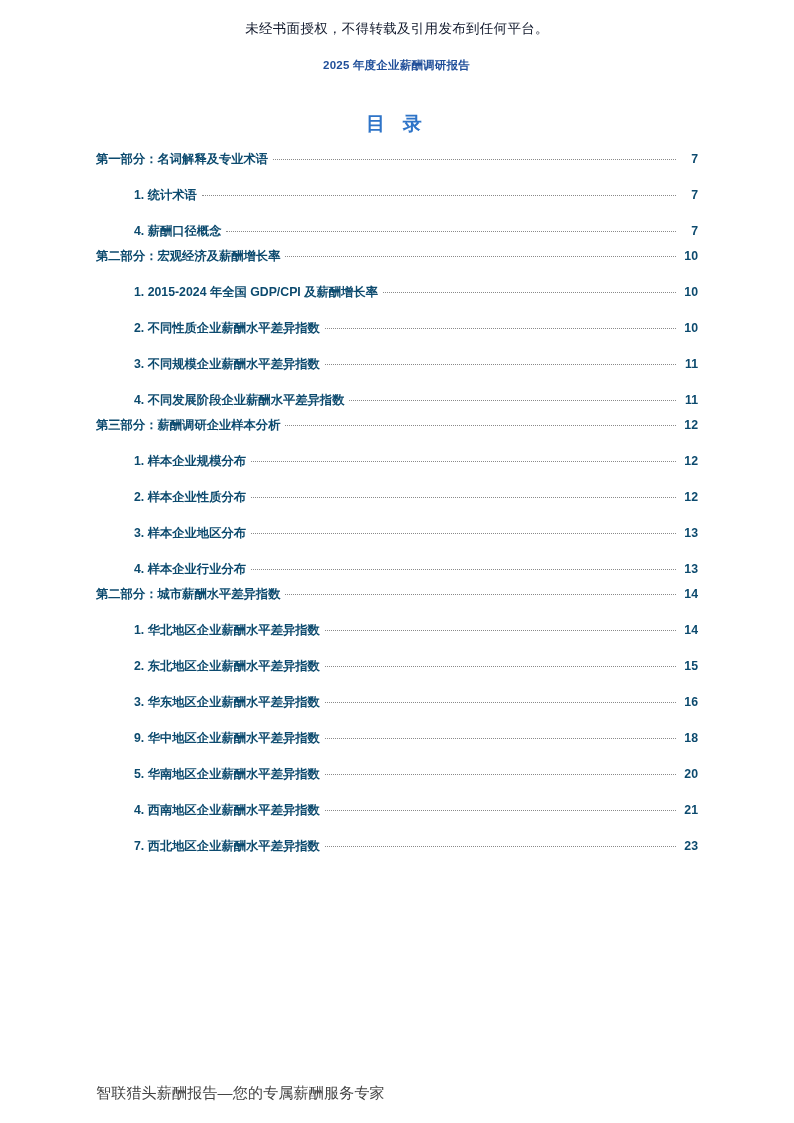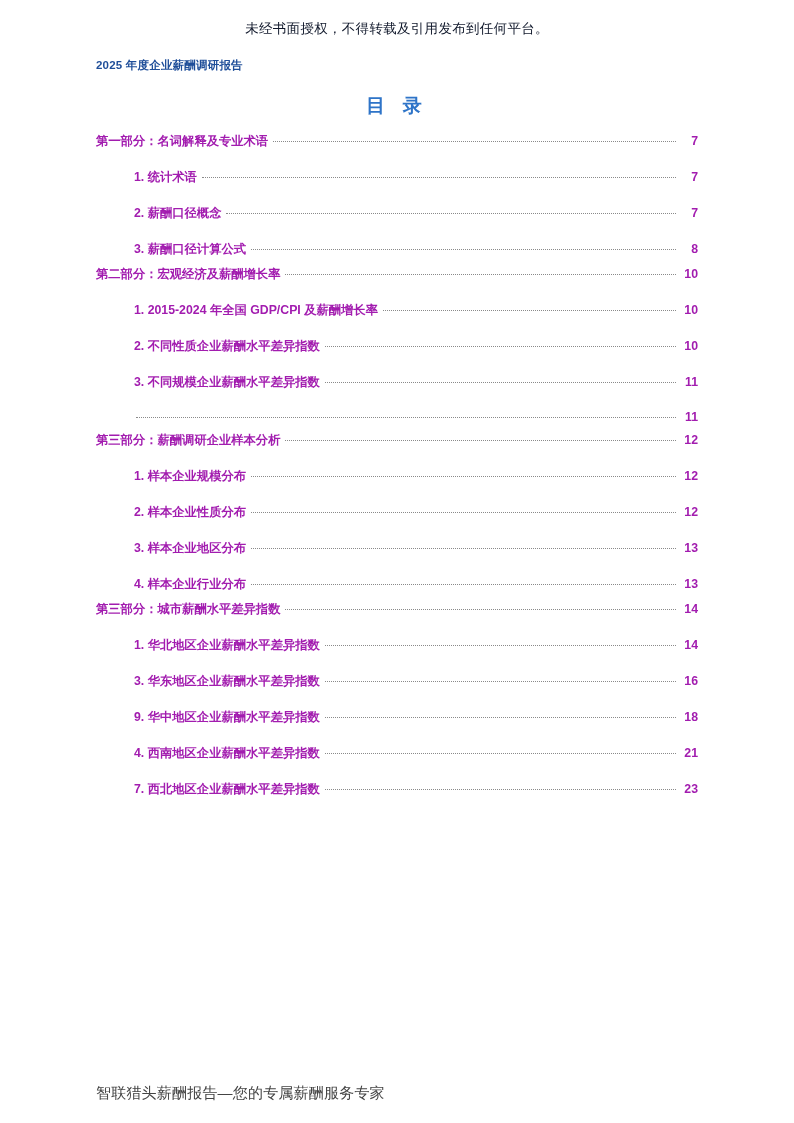--- a/index.html
+++ b/index.html
@@ -23,46 +23,46 @@
     padding: 0 96px;
   }
   .header-notice {
     text-align: center;
     font-size: 13.5px;
     color: #0f172a;
     padding-top: 20px;
     letter-spacing: 0.3px;
   }
   .header-report {
-    text-align: left;
+    text-align: center;
     font-size: 11.5px;
     font-weight: bold;
     color: #1F4E99;
     margin-top: 20px;
     padding-right: 1px;
     letter-spacing: 0.2px;
   }
   .toc-title {
     text-align: center;
     font-size: 19px;
     font-weight: bold;
     color: #2E74C8;
     letter-spacing: 6px;
-    margin-top: 20px;
+    margin-top: 38px;
     margin-bottom: 6px;
   }
   .toc-list {
     margin-top: 14px;
   }
   .toc-row {
     display: flex;
     align-items: baseline;
     font-size: 12.3px;
     font-weight: bold;
-    color: #a21caf;
+    color: #0c4a6e;
     white-space: nowrap;
   }
   .toc-row.level-1 {
     margin-top: 8px;
     padding-left: 0px;
   }
   .toc-row.level-2 {
     margin-top: 19px;
     padding-left: 38px;
     justify-content: space-between;
@@ -113,28 +113,23 @@
         <span class="toc-label">第一部分：名词解释及专业术语</span>
         <span class="toc-leader"></span>
         <span class="toc-page">7</span>
       </div>
       <div class="toc-row level-2">
         <span class="toc-label">1. 统计术语</span>
         <span class="toc-leader"></span>
         <span class="toc-page">7</span>
       </div>
       <div class="toc-row level-2">
-        <span class="toc-label">2. 薪酬口径概念</span>
+        <span class="toc-label">4. 薪酬口径概念</span>
         <span class="toc-leader"></span>
         <span class="toc-page">7</span>
-      </div>
-      <div class="toc-row level-2">
-        <span class="toc-label">3. 薪酬口径计算公式</span>
-        <span class="toc-leader"></span>
-        <span class="toc-page">8</span>
       </div>
       <div class="toc-row level-1">
         <span class="toc-label">第二部分：宏观经济及薪酬增长率</span>
         <span class="toc-leader"></span>
         <span class="toc-page">10</span>
       </div>
       <div class="toc-row level-2">
         <span class="toc-label">1. 2015-2024 年全国 GDP/CPI 及薪酬增长率</span>
         <span class="toc-leader"></span>
         <span class="toc-page">10</span>
@@ -143,20 +138,21 @@
         <span class="toc-label">2. 不同性质企业薪酬水平差异指数</span>
         <span class="toc-leader"></span>
         <span class="toc-page">10</span>
       </div>
       <div class="toc-row level-2">
         <span class="toc-label">3. 不同规模企业薪酬水平差异指数</span>
         <span class="toc-leader"></span>
         <span class="toc-page">11</span>
       </div>
       <div class="toc-row level-2">
+        <span class="toc-label">4. 不同发展阶段企业薪酬水平差异指数</span>
         <span class="toc-leader"></span>
         <span class="toc-page">11</span>
       </div>
       <div class="toc-row level-1">
         <span class="toc-label">第三部分：薪酬调研企业样本分析</span>
         <span class="toc-leader"></span>
         <span class="toc-page">12</span>
       </div>
       <div class="toc-row level-2">
         <span class="toc-label">1. 样本企业规模分布</span>
@@ -172,40 +168,50 @@
         <span class="toc-label">3. 样本企业地区分布</span>
         <span class="toc-leader"></span>
         <span class="toc-page">13</span>
       </div>
       <div class="toc-row level-2">
         <span class="toc-label">4. 样本企业行业分布</span>
         <span class="toc-leader"></span>
         <span class="toc-page">13</span>
       </div>
       <div class="toc-row level-1">
-        <span class="toc-label">第三部分：城市薪酬水平差异指数</span>
+        <span class="toc-label">第二部分：城市薪酬水平差异指数</span>
         <span class="toc-leader"></span>
         <span class="toc-page">14</span>
       </div>
       <div class="toc-row level-2">
         <span class="toc-label">1. 华北地区企业薪酬水平差异指数</span>
         <span class="toc-leader"></span>
         <span class="toc-page">14</span>
       </div>
       <div class="toc-row level-2">
+        <span class="toc-label">2. 东北地区企业薪酬水平差异指数</span>
+        <span class="toc-leader"></span>
+        <span class="toc-page">15</span>
+      </div>
+      <div class="toc-row level-2">
         <span class="toc-label">3. 华东地区企业薪酬水平差异指数</span>
         <span class="toc-leader"></span>
         <span class="toc-page">16</span>
       </div>
       <div class="toc-row level-2">
         <span class="toc-label">9. 华中地区企业薪酬水平差异指数</span>
         <span class="toc-leader"></span>
         <span class="toc-page">18</span>
       </div>
       <div class="toc-row level-2">
+        <span class="toc-label">5. 华南地区企业薪酬水平差异指数</span>
+        <span class="toc-leader"></span>
+        <span class="toc-page">20</span>
+      </div>
+      <div class="toc-row level-2">
         <span class="toc-label">4. 西南地区企业薪酬水平差异指数</span>
         <span class="toc-leader"></span>
         <span class="toc-page">21</span>
       </div>
       <div class="toc-row level-2">
         <span class="toc-label">7. 西北地区企业薪酬水平差异指数</span>
         <span class="toc-leader"></span>
         <span class="toc-page">23</span>
       </div>
     </div>

